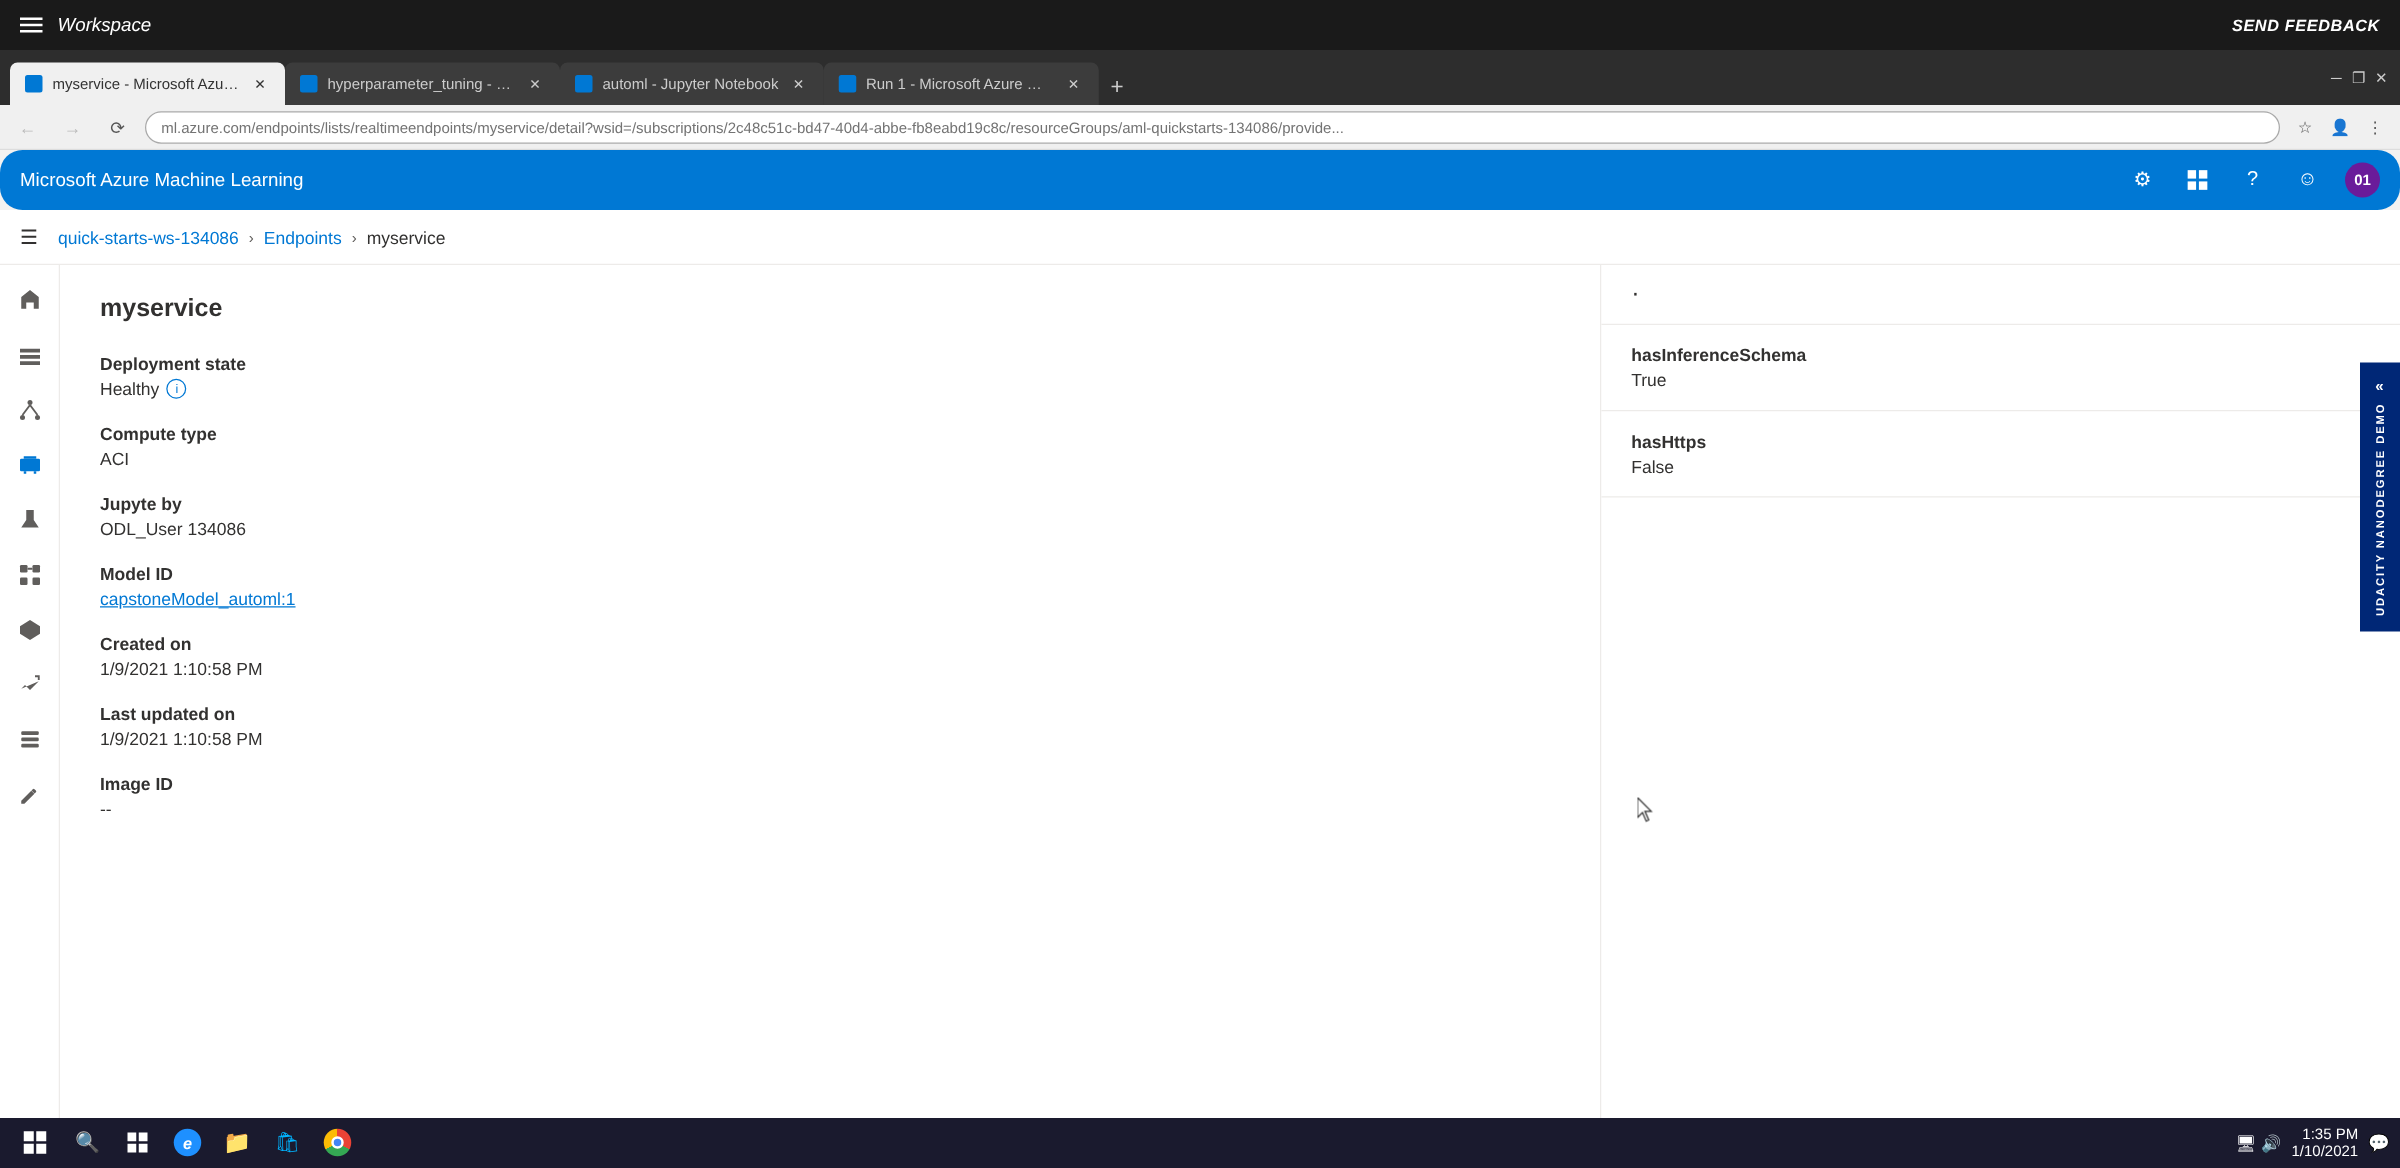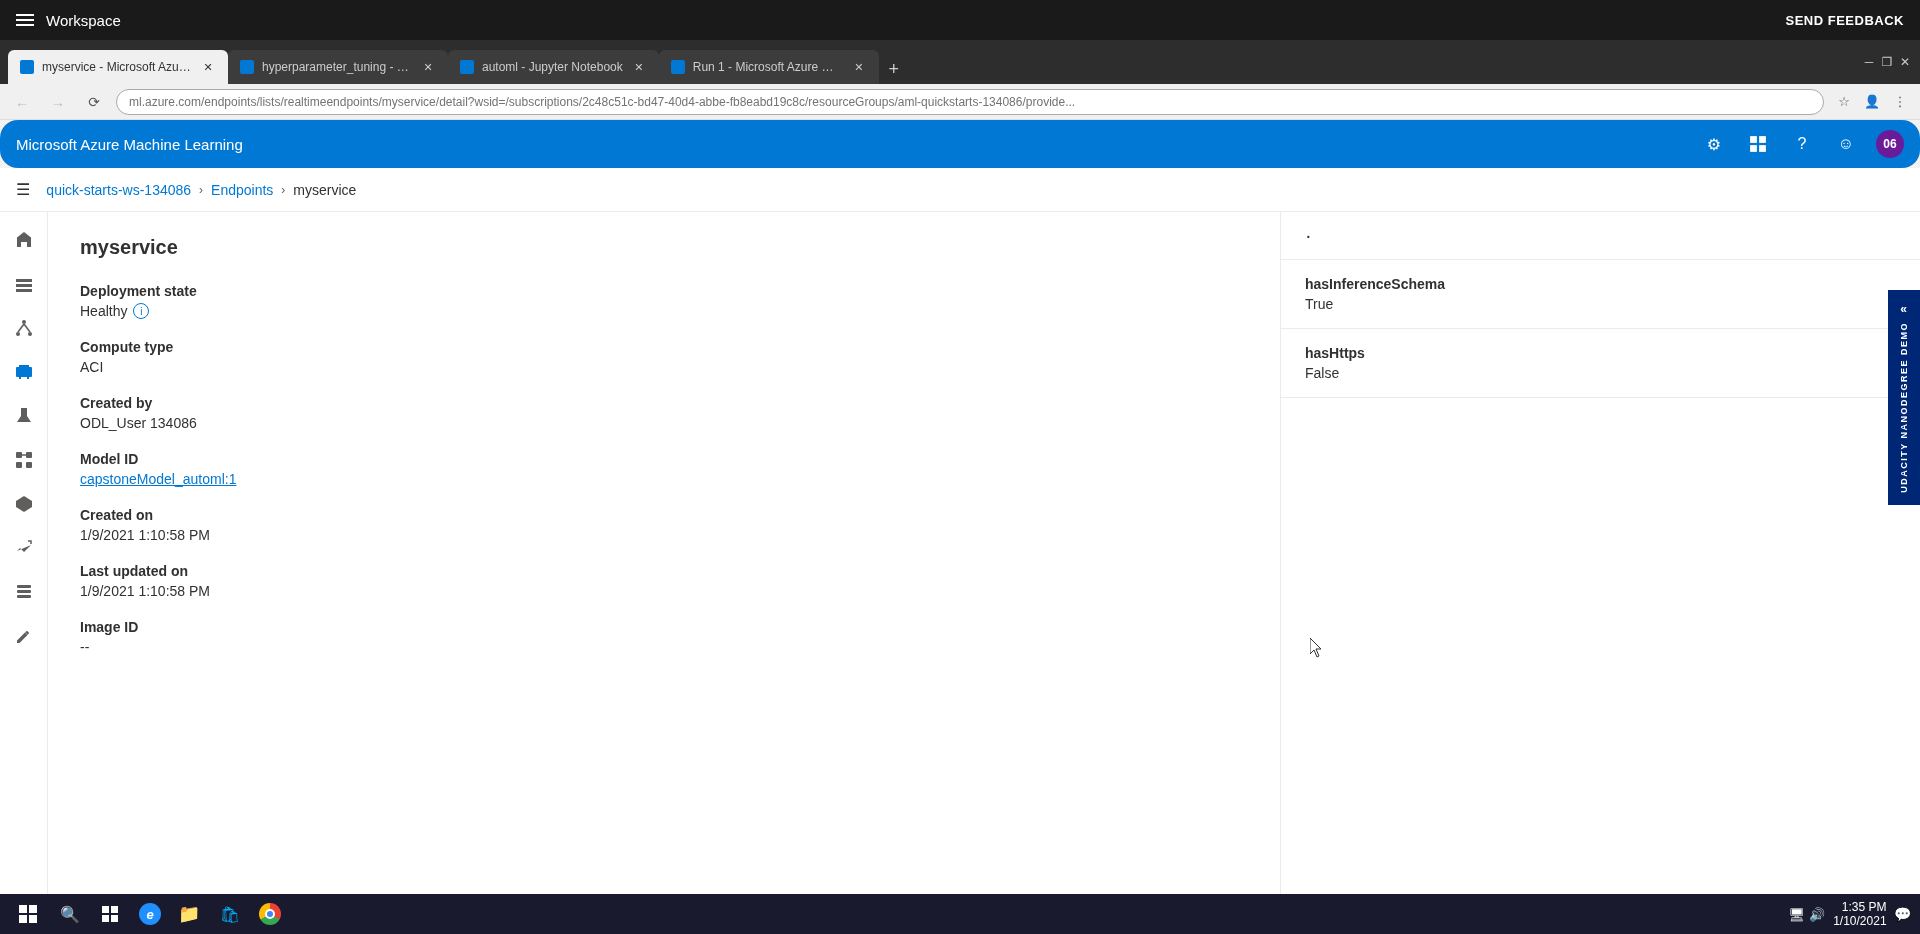--- a/index.html
+++ b/index.html
@@ -11,22 +11,22 @@
       background: #1a1a1a;
       display: flex;
       align-items: center;
       justify-content: space-between;
       padding: 0 16px;
       color: white;
     }
     .title-bar-left { display: flex; align-items: center; gap: 12px; }
     .hamburger-icon { display: flex; flex-direction: column; gap: 3px; cursor: pointer; }
     .hamburger-icon span { width: 18px; height: 2px; background: white; display: block; }
-    .title-bar-title { font-size: 15px; color: white; font-weight: 400; }
-    .send-feedback { color: white; font-size: 13px; font-weight: 600; letter-spacing: 0.5px; cursor: pointer; }
+    .title-bar-title { font-size: 15px; color: white; font-weight: 400; font-style: italic; }
+    .send-feedback { color: white; font-size: 13px; font-weight: 600; letter-spacing: 0.5px; cursor: pointer; font-style: italic; }
 
     
     .browser-chrome {
       height: 44px;
       background: #2d2d2d;
       display: flex;
       align-items: center;
       padding: 0 8px;
       gap: 0;
     }
@@ -371,21 +371,21 @@
     <div class="azure-icon">
       <svg viewBox="0 0 16 16" fill="white" width="18" height="18">
           <rect x="1" y="1" width="6" height="6"></rect>
           <rect x="9" y="1" width="6" height="6"></rect>
           <rect x="1" y="9" width="6" height="6"></rect>
           <rect x="9" y="9" width="6" height="6"></rect>
         </svg>
     </div>
     <div class="azure-icon">?</div>
     <div class="azure-icon">☺</div>
-    <div class="azure-avatar">06</div>
+    <div class="azure-avatar">01</div>
   </div>
 </div>
 
 <div class="breadcrumb-bar">
   <div class="breadcrumb-hamburger">☰</div>
   <span class="breadcrumb-item">quick-starts-ws-134086</span>
   <span class="breadcrumb-separator">›</span>
   <span class="breadcrumb-item">Endpoints</span>
   <span class="breadcrumb-separator">›</span>
   <span class="breadcrumb-current">myservice</span>
@@ -473,21 +473,21 @@
           <span class="info-icon">i</span>
         </div>
       </div>
 
       <div class="detail-field">
         <div class="detail-label">Compute type</div>
         <div class="detail-value">ACI</div>
       </div>
 
       <div class="detail-field">
-        <div class="detail-label">Created by</div>
+        <div class="detail-label">Jupyte by</div>
         <div class="detail-value">ODL_User 134086</div>
       </div>
 
       <div class="detail-field">
         <div class="detail-label">Model ID</div>
         <div class="detail-value link">capstoneModel_automl:1</div>
       </div>
 
       <div class="detail-field">
         <div class="detail-label">Created on</div>

